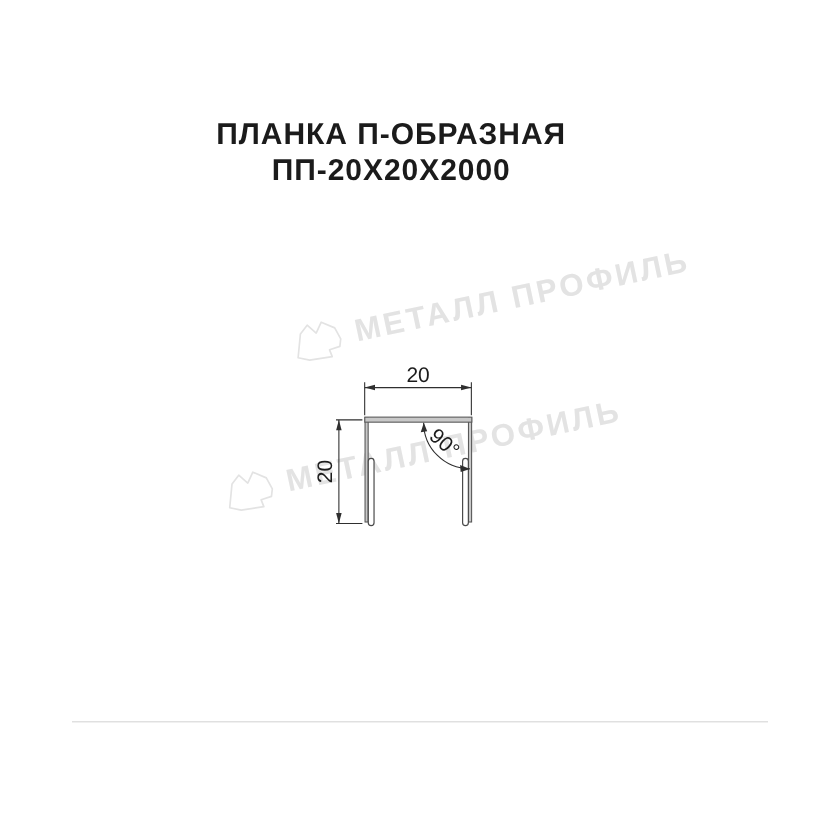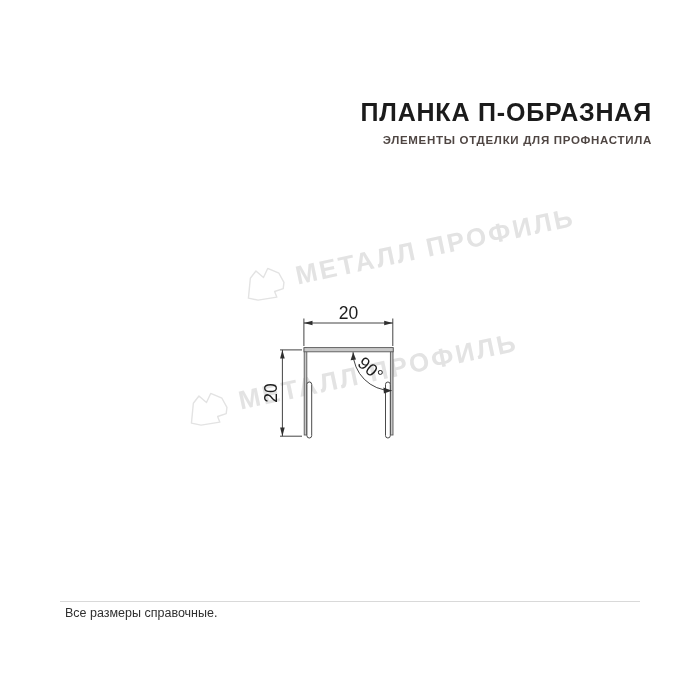--- a/index.html
+++ b/index.html
@@ -2,21 +2,21 @@
 <html><head>
 <meta charset="utf-8">
 <style>
   html,body { margin:0; padding:0; background:#ffffff; }
   .page {
     position:relative; width:700px; height:700px; background:#ffffff;
     overflow:hidden; font-family:"Liberation Sans", sans-serif;
   }
 
   
-  .title-block { position:absolute; top:97px; left:0; width:652px; text-align:right; z-index:3; }
+  .title-block { position:absolute; top:97px; left:0; width:652px; text-align:center; z-index:3; }
   .title-line {
     font-size:25px; font-weight:800; letter-spacing:0.8px;
     color:#1b1b1b; line-height:30px; margin:0;
   }
   .subtitle {
     margin-top:7px; font-size:11.5px; font-weight:700;
     letter-spacing:0.7px; color:#4f4643;
   }
 
   
@@ -41,21 +41,21 @@
   .footer { position:absolute; left:65px; top:604px; z-index:3; }
   .footer-line { font-size:12.5px; color:#303030; line-height:19px; }
 </style>
 </head>
 <body>
 
 <div class="page">
 
   <div class="title-block">
     <div class="title-line">ПЛАНКА П-ОБРАЗНАЯ</div>
-    <div class="subtitle">ЭЛЕМЕНТЫ ОТДЕЛКИ ДЛЯ ПРОФНАСТИЛА</div>
+    <div class="title-line">ПП-20Х20Х2000</div>
   </div>
 
   <div class="watermark wm-top">
     <svg width="44" height="40" viewBox="0 0 44 40">
       <path d="M3,32 L9,13 L16,7 L22,15 L28,7 L38,14 L41,24 L39,30 L30,31 L31,37 L12,36 Z" fill="none" stroke="#e3e3e3" stroke-width="1.4" stroke-linejoin="round"></path>
     </svg>
     <span class="wm-text">МЕТАЛЛ ПРОФИЛЬ</span>
   </div>
 
   <div class="watermark wm-bottom">
@@ -101,16 +101,15 @@
       <polygon points="353.2,352.3 350.6,360.3 356,359.4" fill="#2f2f2f"></polygon>
       <polygon points="391.8,390.8 383.4,387.6 383.9,393.4" fill="#2f2f2f"></polygon>
       <g transform="translate(370.5,369) rotate(41)">
         <text class="dim-text" x="0" y="6" text-anchor="middle" font-size="17.5" fill="#1c1c1c">90°</text>
       </g>
     </g>
   </svg>
 
   <div class="divider"></div>
   <div class="footer">
-    <div class="footer-line">Все размеры справочные.</div>
   </div>
 
 </div>
 
 </body></html>

